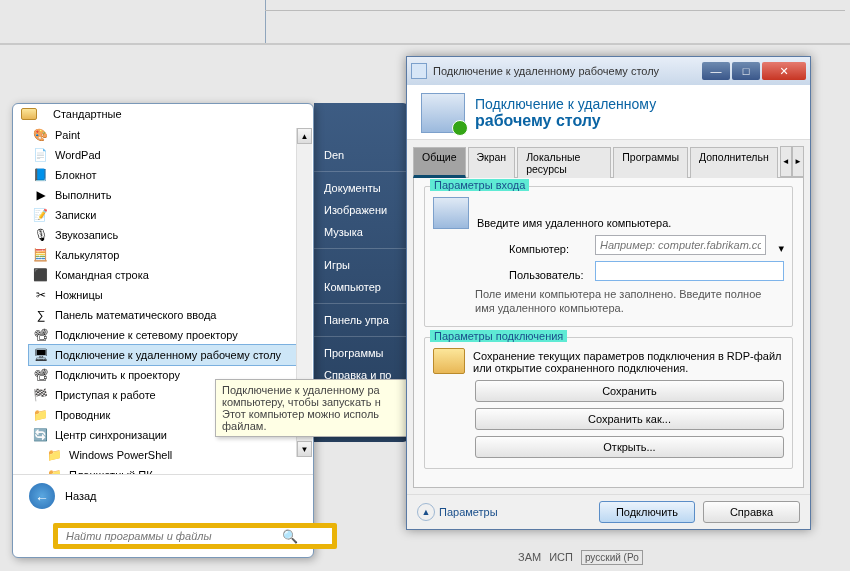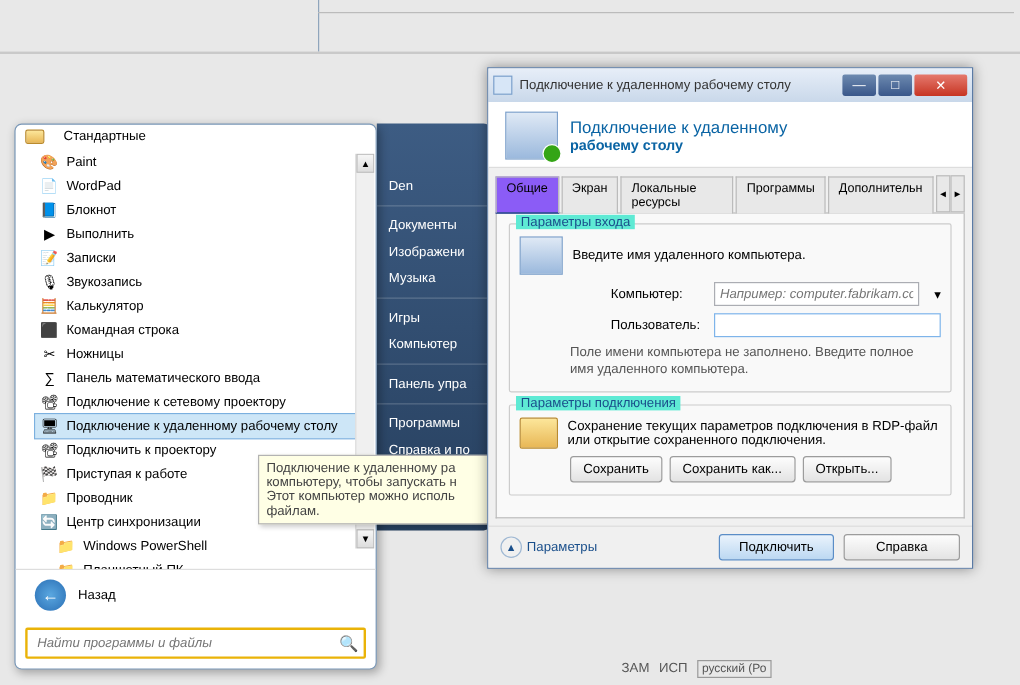--- a/index.html
+++ b/index.html
@@ -10,21 +10,21 @@
 .sm-folder-header { display: flex; align-items: center; padding: 4px 8px; gap: 16px; }
 .folder-icon { width: 16px; height: 12px; background: linear-gradient(#fce69a,#e8b756); border: 1px solid #ba8a2c; border-radius: 2px; }
 .sm-list { flex: 1; overflow-y: auto; padding: 1px 3px 1px 16px; }
 .sm-item { display: flex; align-items: center; gap: 6px; padding: 2px 4px; height: 20px; cursor: default; white-space: nowrap; }
 .sm-item.selected { background: #cde6f7; outline: 1px solid #7bb0df; }
 .icon16 { width: 16px; height: 16px; flex: 0 0 16px; display: inline-flex; align-items: center; justify-content: center; font-size: 12px; }
 .sm-indent1 { display:flex; align-items:center; gap:6px; padding:2px 4px 2px 18px; height:20px; }
 .sm-nav { border-top: 1px solid #ddd; padding: 8px 16px; display:flex; align-items:center; gap:10px; }
 .sm-back-arrow { width: 26px; height: 26px; border-radius: 50%; background: radial-gradient(#5aa7e0,#2a6fb5); display:flex; align-items:center; justify-content:center; color:#fff; font-size:14px; }
 .sm-search-row { padding: 6px 8px 8px; }
-.sm-search { width: 100%; height: 26px; border: 2px solid #eab308; border-radius: 2px; padding: 2px 26px 2px 8px; font-style: italic; color: #888; background: #fff; position:relative; }
+.sm-search { width: 100%; height: 26px; border: 5px solid #eab308; border-radius: 2px; padding: 2px 26px 2px 8px; font-style: italic; color: #888; background: #fff; position:relative;margin-left:32px; }
 .sm-search-wrap { position: relative; }
 .sm-search-icon { position:absolute; right:6px; top:6px; color:#2a6fb5; font-size:13px; }
 
 
 .start-right { position: absolute; left: 314px; top: 103px; width: 95px; height: 339px; background: linear-gradient(#3d5c83,#27405f); color:#fff; border-radius: 0 6px 6px 0; padding-top: 5px; }
 .sr-head { height: 36px; }
 .sr-link { padding: 5px 10px; }
 .sr-sep { border-top: 1px solid rgba(255,255,255,0.2); margin: 5px 0; }
 .sr-shutdown { margin: 6px 8px; background: linear-gradient(#5378a9,#2e4a70); border:1px solid #8fa6c1; border-radius:3px; display:flex; align-items:center; }
 .sr-shutdown-main { padding: 4px 6px; flex:1; text-align:center; font-size:10px; }
@@ -40,36 +40,36 @@
 .rdc-title-text { flex:1; color:#333; }
 .title-btns { display:flex; gap:2px; }
 .title-btn { width:28px; height:18px; border-radius:2px; display:flex; align-items:center; justify-content:center; color:#fff; font-size:11px; }
 .btn-min { background: linear-gradient(#6d8ab0,#3a578a); }
 .btn-max { background: linear-gradient(#6d8ab0,#3a578a); }
 .btn-close { background: linear-gradient(#e57a6f,#c73523); width:44px; }
 .rdc-banner { padding: 8px 14px 6px; display:flex; align-items:center; gap:10px; background:#fff; border-bottom:1px solid #ddd; }
 .banner-icon { width:44px; height:40px; background: linear-gradient(#dfe9f5,#9bb9dd); border:1px solid #7ca0cb; position:relative; }
 .banner-icon::after { content:""; position:absolute; right:-4px; bottom:-4px; width:14px; height:14px; background:#34a516; border-radius:50%; border:1px solid #fff; }
 .banner-text1 { color:#0a64a4; font-size:14px; }
-.banner-text2 { color:#0a64a4; font-weight:bold; font-size:12px; }
+.banner-text2 { color:#0a64a4; font-weight:bold; font-size:16px; }
 .rdc-body { padding: 6px; background:#f0f0f0; }
 .tabs { display:flex; border-bottom:1px solid #bbb; position:relative; }
 .tab { padding: 3px 8px; background:#e8e8e8; border:1px solid #bbb; border-bottom:none; margin-right:2px; position:relative; top:1px; font-size: 10.5px; }
-.tab.active { background:#8b5cf6; border-bottom:1px solid #0c4a6e; }
+.tab.active { background:#a3a3a3; border-bottom:3px solid #0c4a6e; }
 .tab-spinbtn { width:15px; border:1px solid #bbb; background:#e8e8e8; display:flex; align-items:center; justify-content:center; font-size:8px; cursor:default; }
 .tab-panel { border:1px solid #bbb; border-top:none; background:#f9f9f9; padding: 8px 10px; }
 .groupbox { border:1px solid #ccc; border-radius:2px; margin-bottom:10px; padding: 10px 8px 10px 8px; position:relative; }
 .groupbox-title { position:absolute; top:-8px; left:5px; background:#5eead4; padding:0 4px; color:#1a4f8b; }
-.gb-row { display:flex; align-items:center; gap:8px; margin-bottom:6px; }
+.gb-row { display:flex; align-items:flex-end; gap:8px; margin-bottom:6px; }
 .gb-icon { width:36px; height:32px; background: linear-gradient(#dfe9f5,#9bb9dd); border:1px solid #7ca0cb; }
 .gb-label { width:78px;margin-left:34px; }
 .computer-input { flex:1; height:20px; border:1px solid #abadb3; padding:2px 4px; color:#999; font-style:italic; }
 .user-input { flex:1; height:20px; border:1px solid #7eb4ea; background:#fff; }
 .gb-hint { margin-left:42px; color:#555; line-height:1.3; }
-.gb-btns { display:flex; gap:6px; margin-left:42px; margin-top:6px; }
+.gb-btns { display:flex; gap:6px; margin-left:42px; margin-top:6px;flex-direction:column; }
 .btn { height:22px; padding: 2px 10px; background: linear-gradient(#fdfdfd,#e3e3e3); border:1px solid #9c9c9c; border-radius:3px; }
 .rdc-footer { display:flex; align-items:center; padding: 6px 10px; border-top:1px solid #ddd; background:#f0f0f0; gap:8px; }
 .options-toggle { display:flex; align-items:center; gap:4px; flex:1; color:#1a4f8b; }
 .opt-arrow { width:18px; height:18px; border:1px solid #9fb8d3; border-radius:50%; display:flex; align-items:center; justify-content:center; font-size:9px; }
 .btn-primary { background: linear-gradient(#eaf3fc,#bcd8f2); border:1px solid #5a8dc7; }
 .folder-y { width:32px; height:26px; background: linear-gradient(#fce69a,#e8b756); border:1px solid #ba8a2c; border-radius:2px; }
 
 
 .taskbar-frag { position:absolute; left:518px; top:546px; height:22px; display:flex; align-items:center; gap:8px; color:#555; }
 .lang-badge { border:1px solid #999; padding:1px 3px; font-size:10px; }

